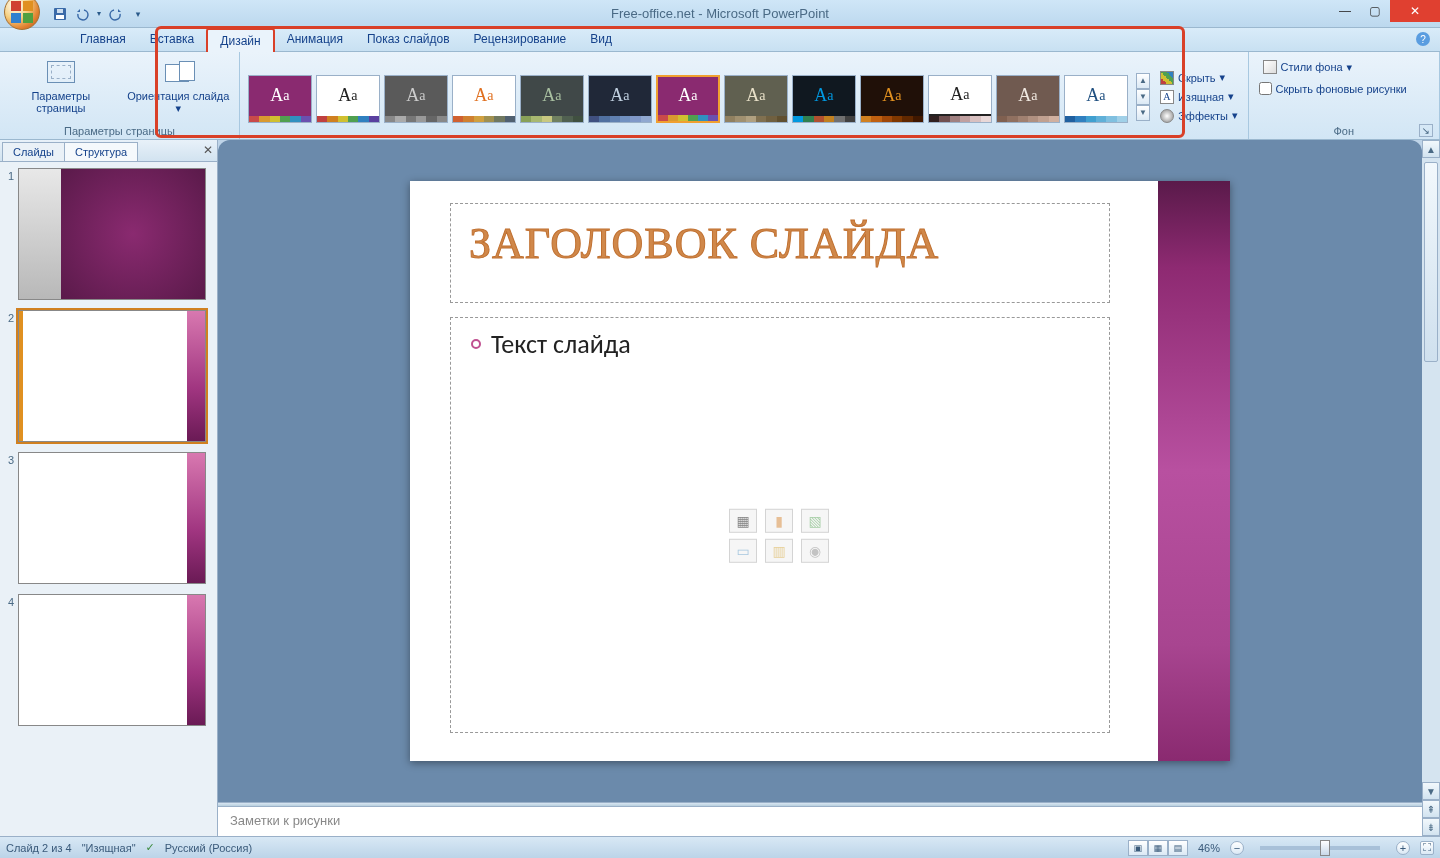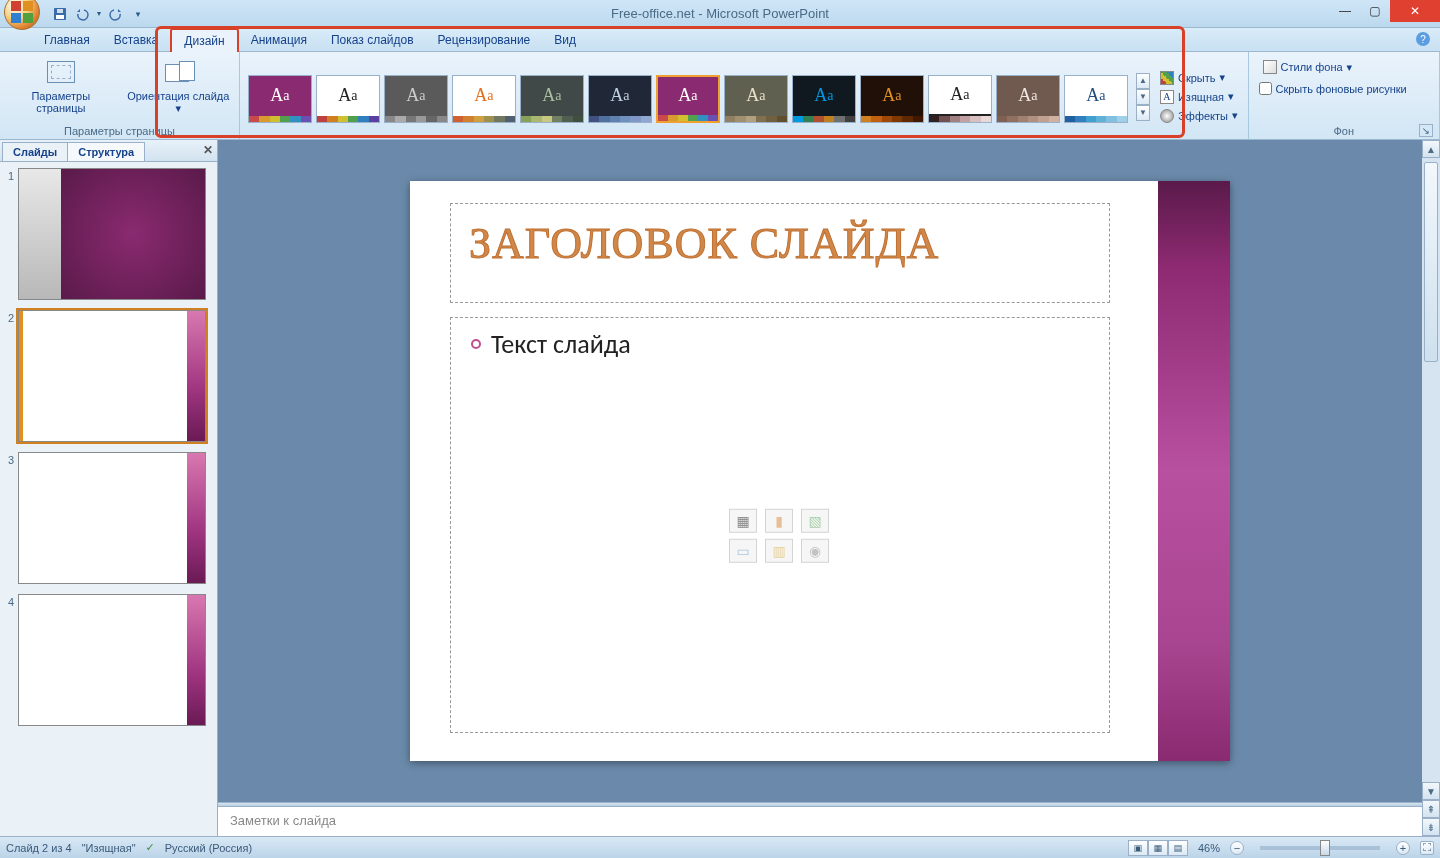--- a/index.html
+++ b/index.html
@@ -65,22 +65,22 @@
 }
 .win-btn.min { color: #333; }
 .win-btn.max { color: #333; }
 .win-btn.close { background: #e04030; color: #fff; width: 50px; }
 
 
 .tabstrip {
   height: 24px;
   background: linear-gradient(#d9ecf9, #c8e0f2);
   display: flex;
-  align-items: center;
-  padding-left: 32px;
+  align-items: flex-start;
+  padding-left: 68px;
   border-bottom: 1px solid #9bb8cf;
   position: relative;
 }
 .tab {
   padding: 4px 12px;
   color: #15428b;
   font-size: 12px;
   cursor: pointer;
 }
 .tab.active, .tab-highlight {
@@ -265,21 +265,20 @@
   border-right: 1px solid #9ab0c8;
 }
 .side-tabs {
   display: flex;
   height: 22px;
   background: linear-gradient(#e8f1f9,#d2e3f0);
   border-bottom: 1px solid #9ab0c8;
   align-items: flex-end;
   padding-left: 2px;
   position: relative;
-  font-weight: bold;
 }
 .side-tab {
   padding: 3px 10px;
   font-size: 11px;
   color: #15428b;
   border: 1px solid #9ab0c8;
   border-bottom: none;
   background: #f5f9fc;
   margin-right: -1px;
 }
@@ -336,20 +335,21 @@
   background: #e09020;
 }
 
 
 .editor {
   flex: 1;
   display: flex;
   flex-direction: column;
   background: #6b8aab;
   position: relative;
+  border-radius: 12px;
 }
 .slide-area {
   flex: 1;
   display: flex;
   align-items: center;
   justify-content: center;
   position: relative;
 }
 .slide {
   width: 820px;
@@ -812,21 +812,21 @@
             <div style="color:#50a050">▧</div>
             <div style="color:#5090c0">▭</div>
             <div style="color:#d0a030">▥</div>
             <div style="color:#888">◉</div>
           </div>
         </div>
       </div>
     </div>
     <div class="notes-splitter"></div>
     <div class="notes-bar">
-      <span>Заметки к слайда</span>
+      <span>Заметки к рисунки</span>
     </div>
   </div>
 
   <div class="right-scroll">
     <div class="scroll-btn">▲</div>
     <div class="scroll-track">
       <div class="scroll-thumb"></div>
     </div>
     <div class="scroll-btn">▼</div>
     <div class="scroll-btn">⇞</div>

